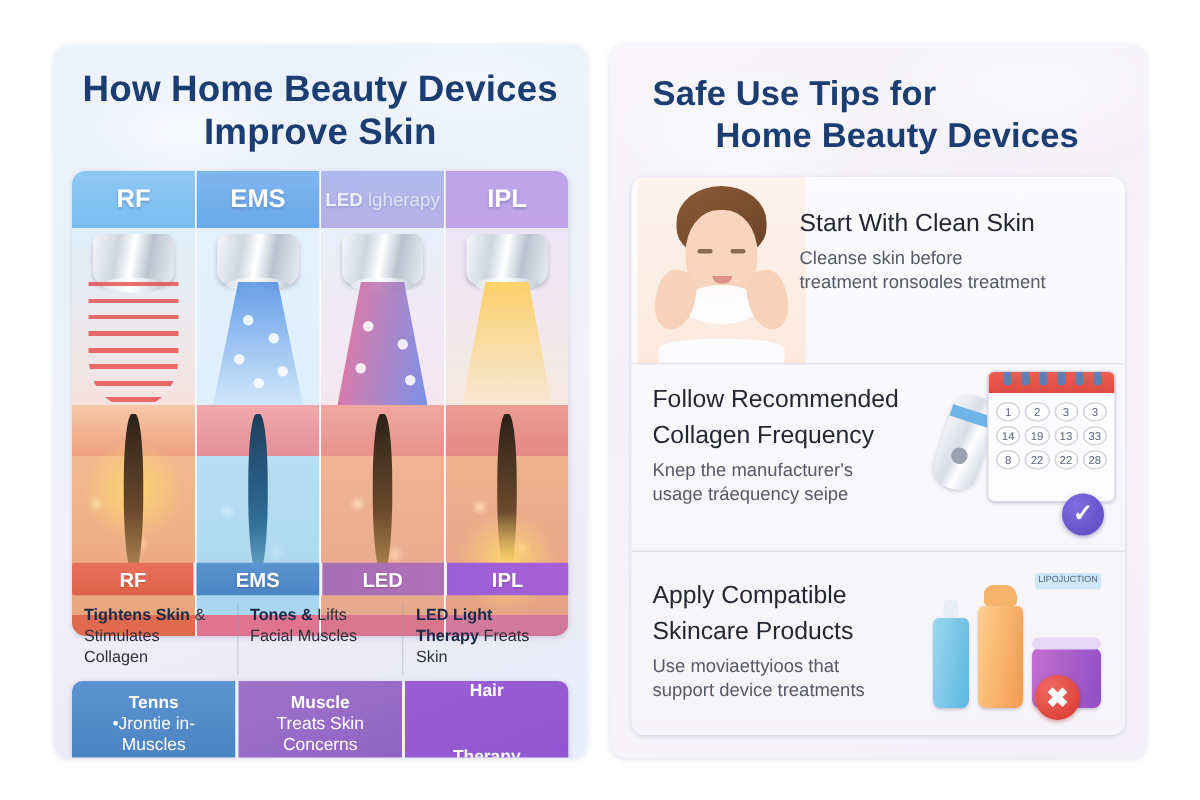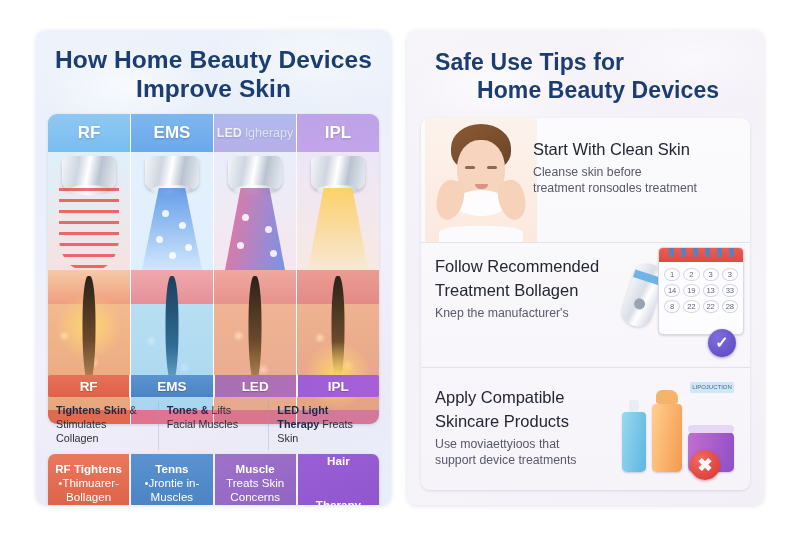--- a/index.html
+++ b/index.html
@@ -373,25 +373,20 @@
         <b>Tones &amp;</b>
         <span>Lifts Facial Muscles</span>
       </div>
       <div class="desc">
         <b>LED Light Therapy</b>
         <span>Freats Skin</span>
       </div>
     </div>
 
     <div id="pill-row">
-      <div class="pill" id="p1">
-        <span class="t1">RF Tightens</span>
-        <span>•Thimuarer-</span>
-        <span>Bollagen</span>
-      </div>
       <div class="pill" id="p2">
         <span class="t1">Tenns</span>
         <span>•Jrontie in-</span>
         <span>Muscles</span>
       </div>
       <div class="pill" id="p3">
         <span class="t1">Muscle</span>
         <span>Treats Skin</span>
         <span>Concerns</span>
       </div>
@@ -426,22 +421,23 @@
         <div class="tip-text">
           <p class="tip-h">Start With Clean Skin</p>
           <p class="tip-p">Cleanse skin before</p>
           <p class="tip-p">treatment ronsoɑles treatment</p>
         </div>
       </div>
 
       <div class="tip" id="tip2">
         <div class="tip-text">
           <p class="tip-h">Follow Recommended</p>
-          <p class="tip-h">Treatment Bollagen</p>
+          <p class="tip-h">Collagen Frequency</p>
           <p class="tip-p">Knep the manufacturer's</p>
+          <p class="tip-p">usage tráequency seipe</p>
         </div>
         <div id="device">
           <div class="band"></div>
           <div class="btn"></div>
         </div>
         <div id="cal">
           <div class="bar"></div>
           <div class="rings">
             <i></i>
               <i></i>

